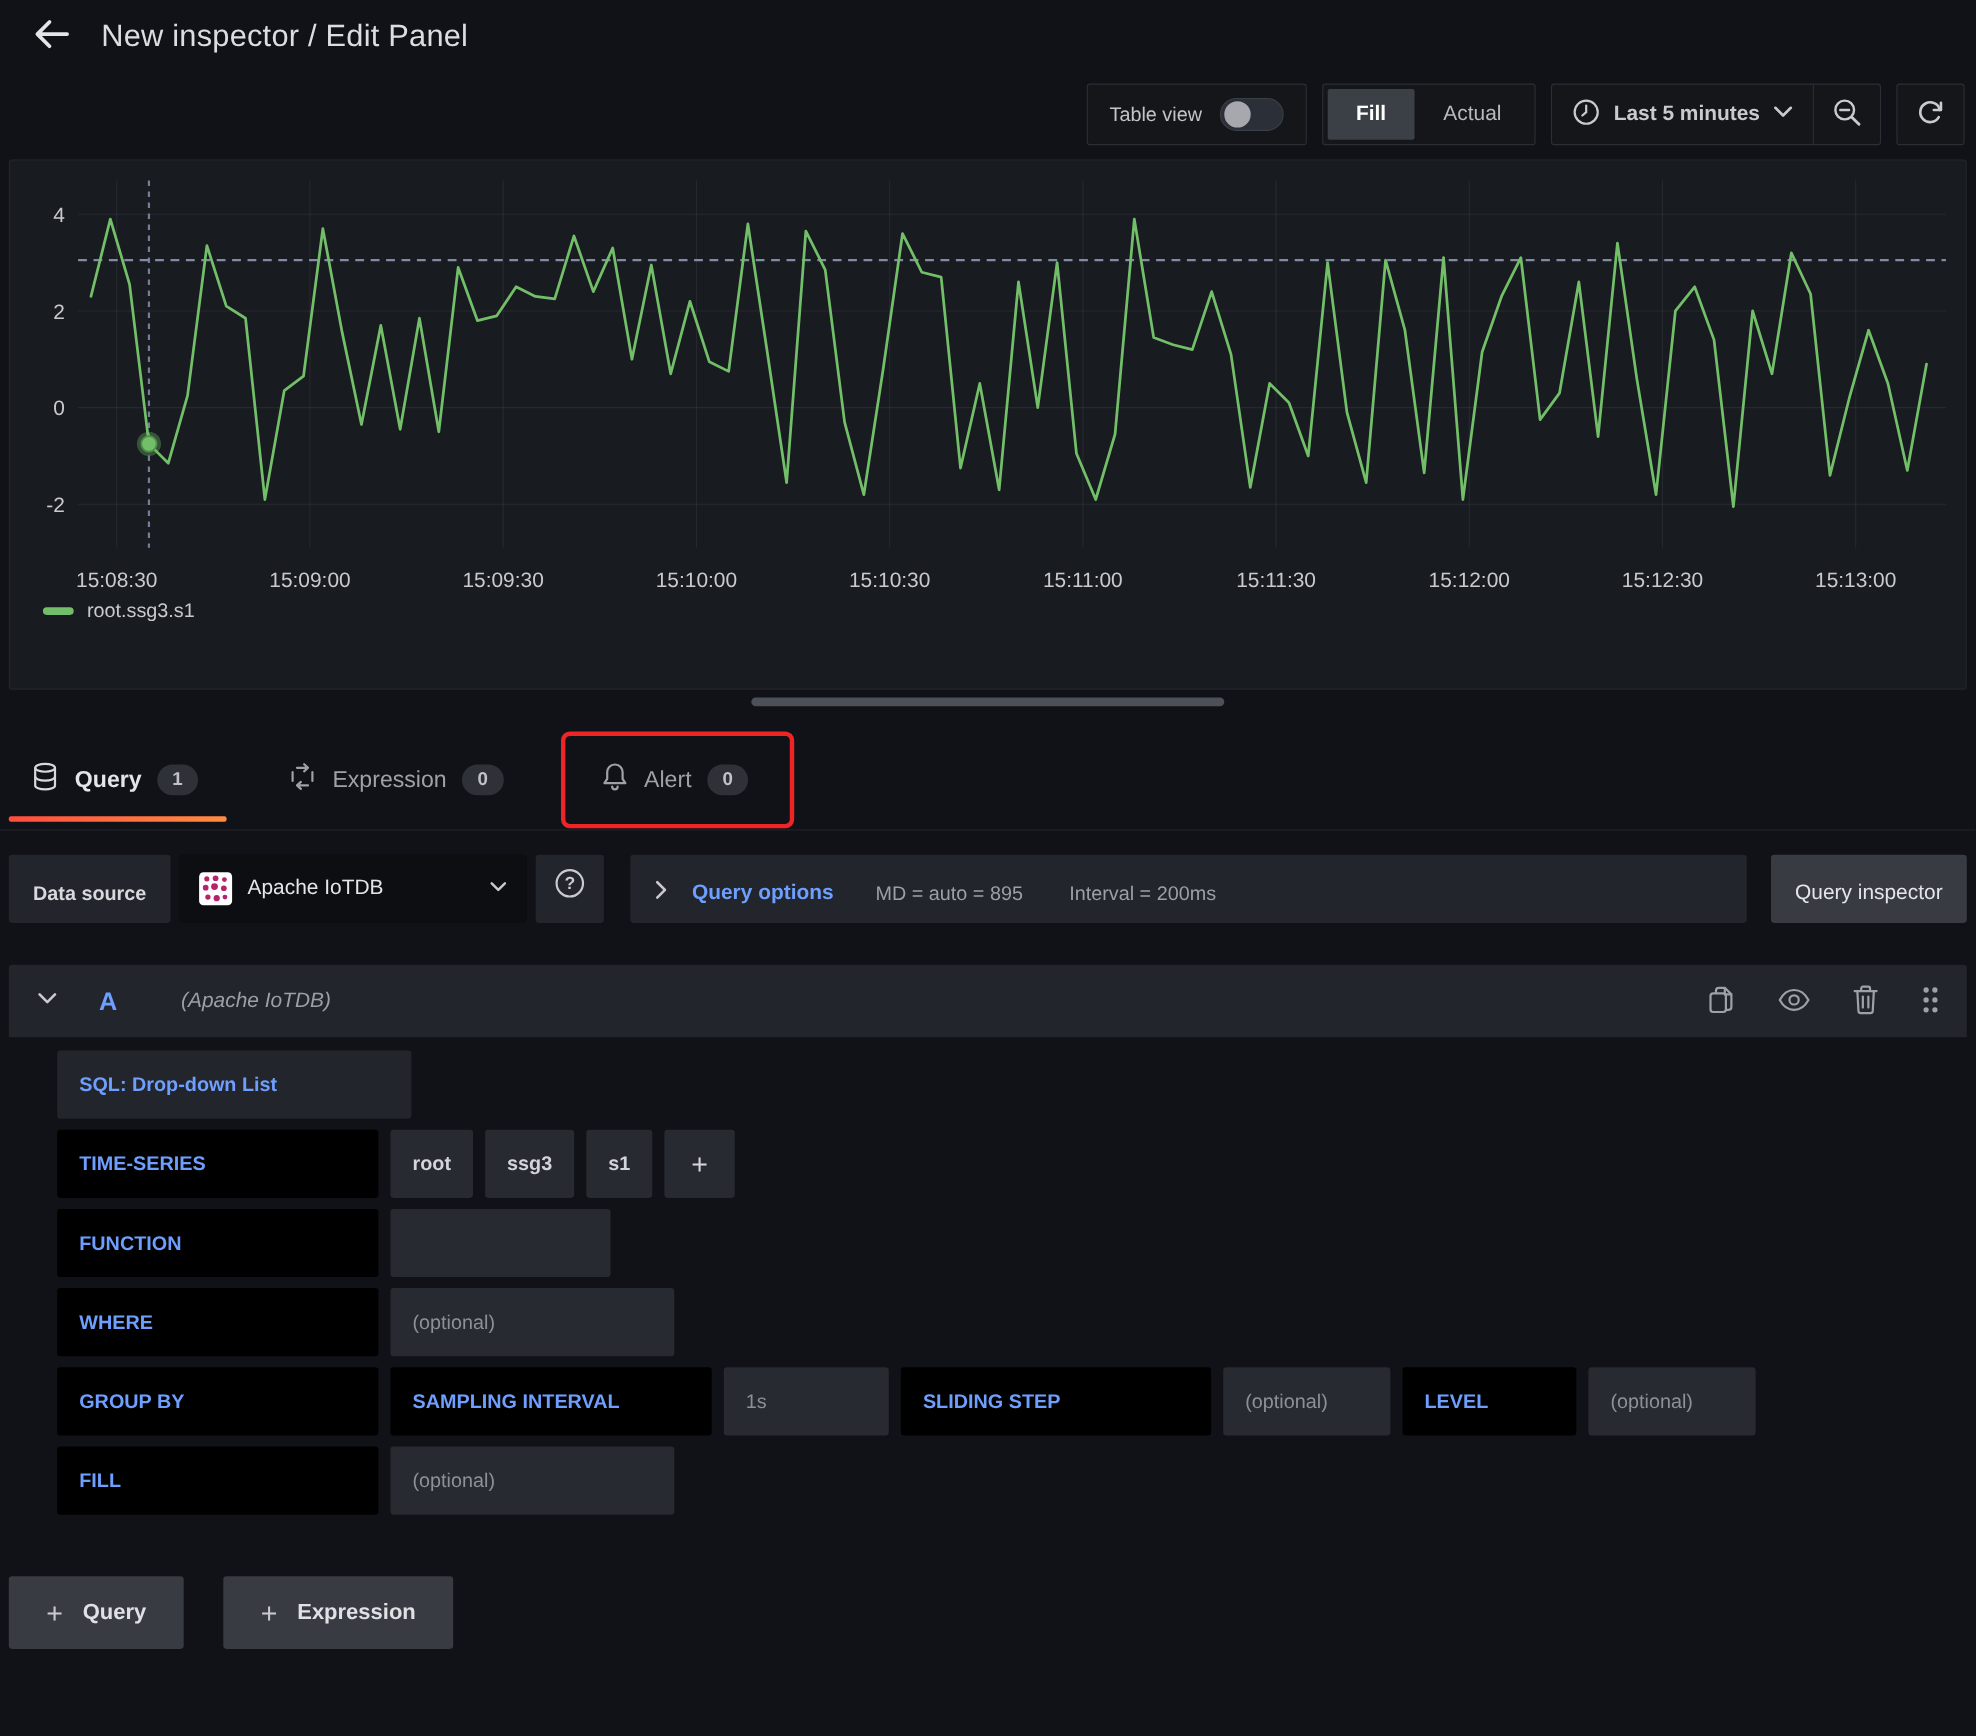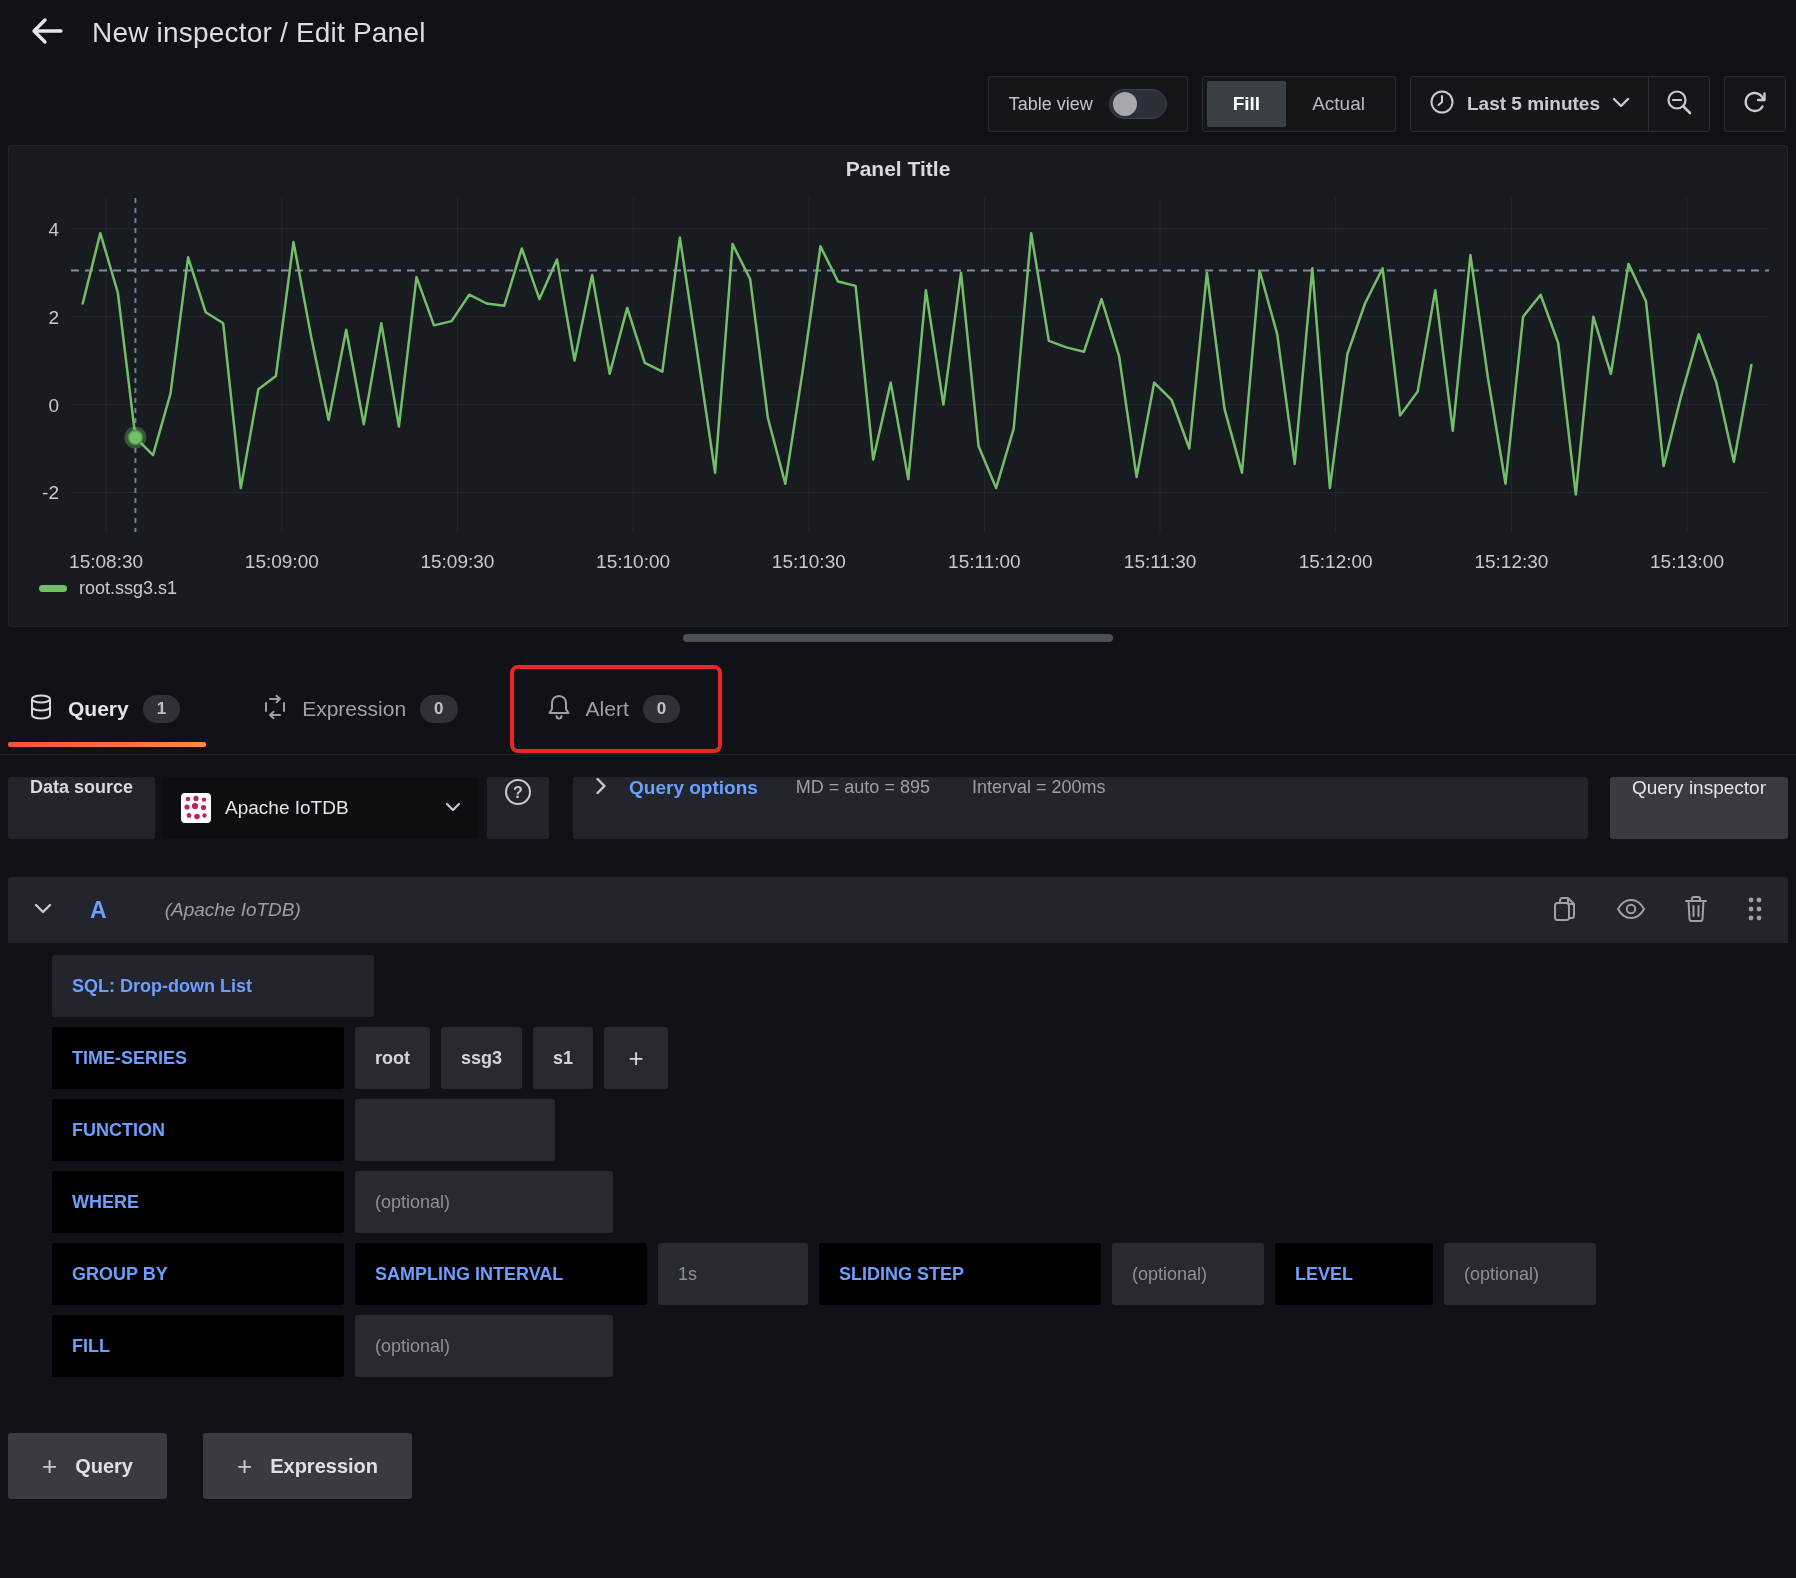--- a/index.html
+++ b/index.html
@@ -50,21 +50,21 @@
   .tab-label { font-size:21px; color:#9fa1a8; font-weight:500; }
   .tab.active .tab-label { color:#e4e5e9; font-weight:700; }
   .tab-badge { background:#2e3138; border-radius:999px; padding:4px 14px; font-size:17px; font-weight:600; color:#c0c2c8; }
   .tab-underline { position:absolute; left:0; right:0; bottom:0; height:5px; border-radius:2px;
                    background:linear-gradient(90deg,#ff4d3e,#ff8c42); }
   .tab-gap { width:36px; }
   .annotation-box { border:4px solid #ee2524; border-radius:8px; padding:2px 12px; margin-left:26px; display:flex; align-items:center; }
 
   
   .ds-row { display:flex; align-items:center; padding:22px 8px 0 8px; gap:8px; }
-  .chip { background:#22252b; border-radius:3px; height:62px; display:flex; align-items:flex-start; padding:0 22px; }
+  .chip { background:#22252b; border-radius:3px; height:62px; display:flex; align-items:flex-end; padding:16px 22px; }
   .ds-label { font-size:18px; font-weight:600; color:#d8d9dd; }
   .ds-select { background:#0d0e12; border-radius:3px; height:62px; display:flex; align-items:center; gap:14px; padding:0 18px; width:316px; cursor:pointer; }
   .ds-logo { width:30px; height:30px; border-radius:4px; background:#ffffff; display:flex; align-items:center; justify-content:center; }
   .ds-select-label { font-size:19px; color:#e4e5e9; flex:1; }
   .help-chip { width:62px; justify-content:center; cursor:pointer; }
   .qopts-chip { flex:1; margin-left:16px; gap:22px; cursor:pointer; }
   .qopts-label { font-size:19px; font-weight:700; color:#6e9fff; margin-right:16px; }
   .qopts-meta { font-size:18px; color:#9d9fa6; margin-right:20px; }
   .qinspector { background:#383b42; margin-left:14px; cursor:pointer; }
   .qinspector span { font-size:19px; font-weight:400; color:#e4e5e9; }
@@ -156,21 +156,20 @@
       <span>
         <svg width="28" height="28" viewBox="0 0 28 28">
             <path d="M22.5 12 A9 9 0 1 0 21.5 18.5" stroke="#c9cad0" stroke-width="2.4" fill="none" stroke-linecap="round"></path>
             <path d="M23.5 5.5 V12 H17" stroke="#c9cad0" stroke-width="2.4" fill="none" stroke-linecap="round" stroke-linejoin="round"></path>
           </svg>
       </span>
     </div>
   </div>
 
   <div class="panel">
-    <div class="panel-title">Panel Title</div>
     <div class="chart-wrap"><svg width="1762" height="402" viewBox="0 0 1762 402">
           <line x1="50" y1="40.8" x2="1748" y2="40.8" stroke="rgba(204,212,235,0.08)" stroke-width="1"></line>
           <text x="38" y="47.8" text-anchor="end" class="tick">4</text>
           <line x1="50" y1="128.7" x2="1748" y2="128.7" stroke="rgba(204,212,235,0.08)" stroke-width="1"></line>
           <text x="38" y="135.7" text-anchor="end" class="tick">2</text>
           <line x1="50" y1="216.6" x2="1748" y2="216.6" stroke="rgba(204,212,235,0.08)" stroke-width="1"></line>
           <text x="38" y="223.6" text-anchor="end" class="tick">0</text>
           <line x1="50" y1="304.4" x2="1748" y2="304.4" stroke="rgba(204,212,235,0.08)" stroke-width="1"></line>
           <text x="38" y="311.4" text-anchor="end" class="tick">-2</text>
           <line x1="85.1" y1="10" x2="85.1" y2="344" stroke="rgba(204,212,235,0.08)" stroke-width="1"></line>

